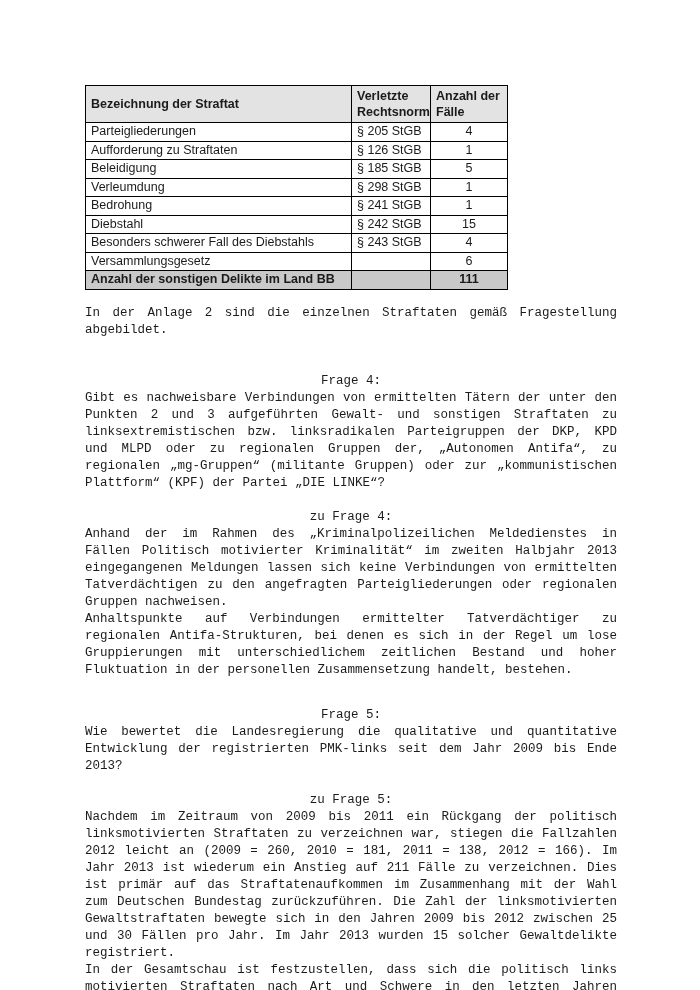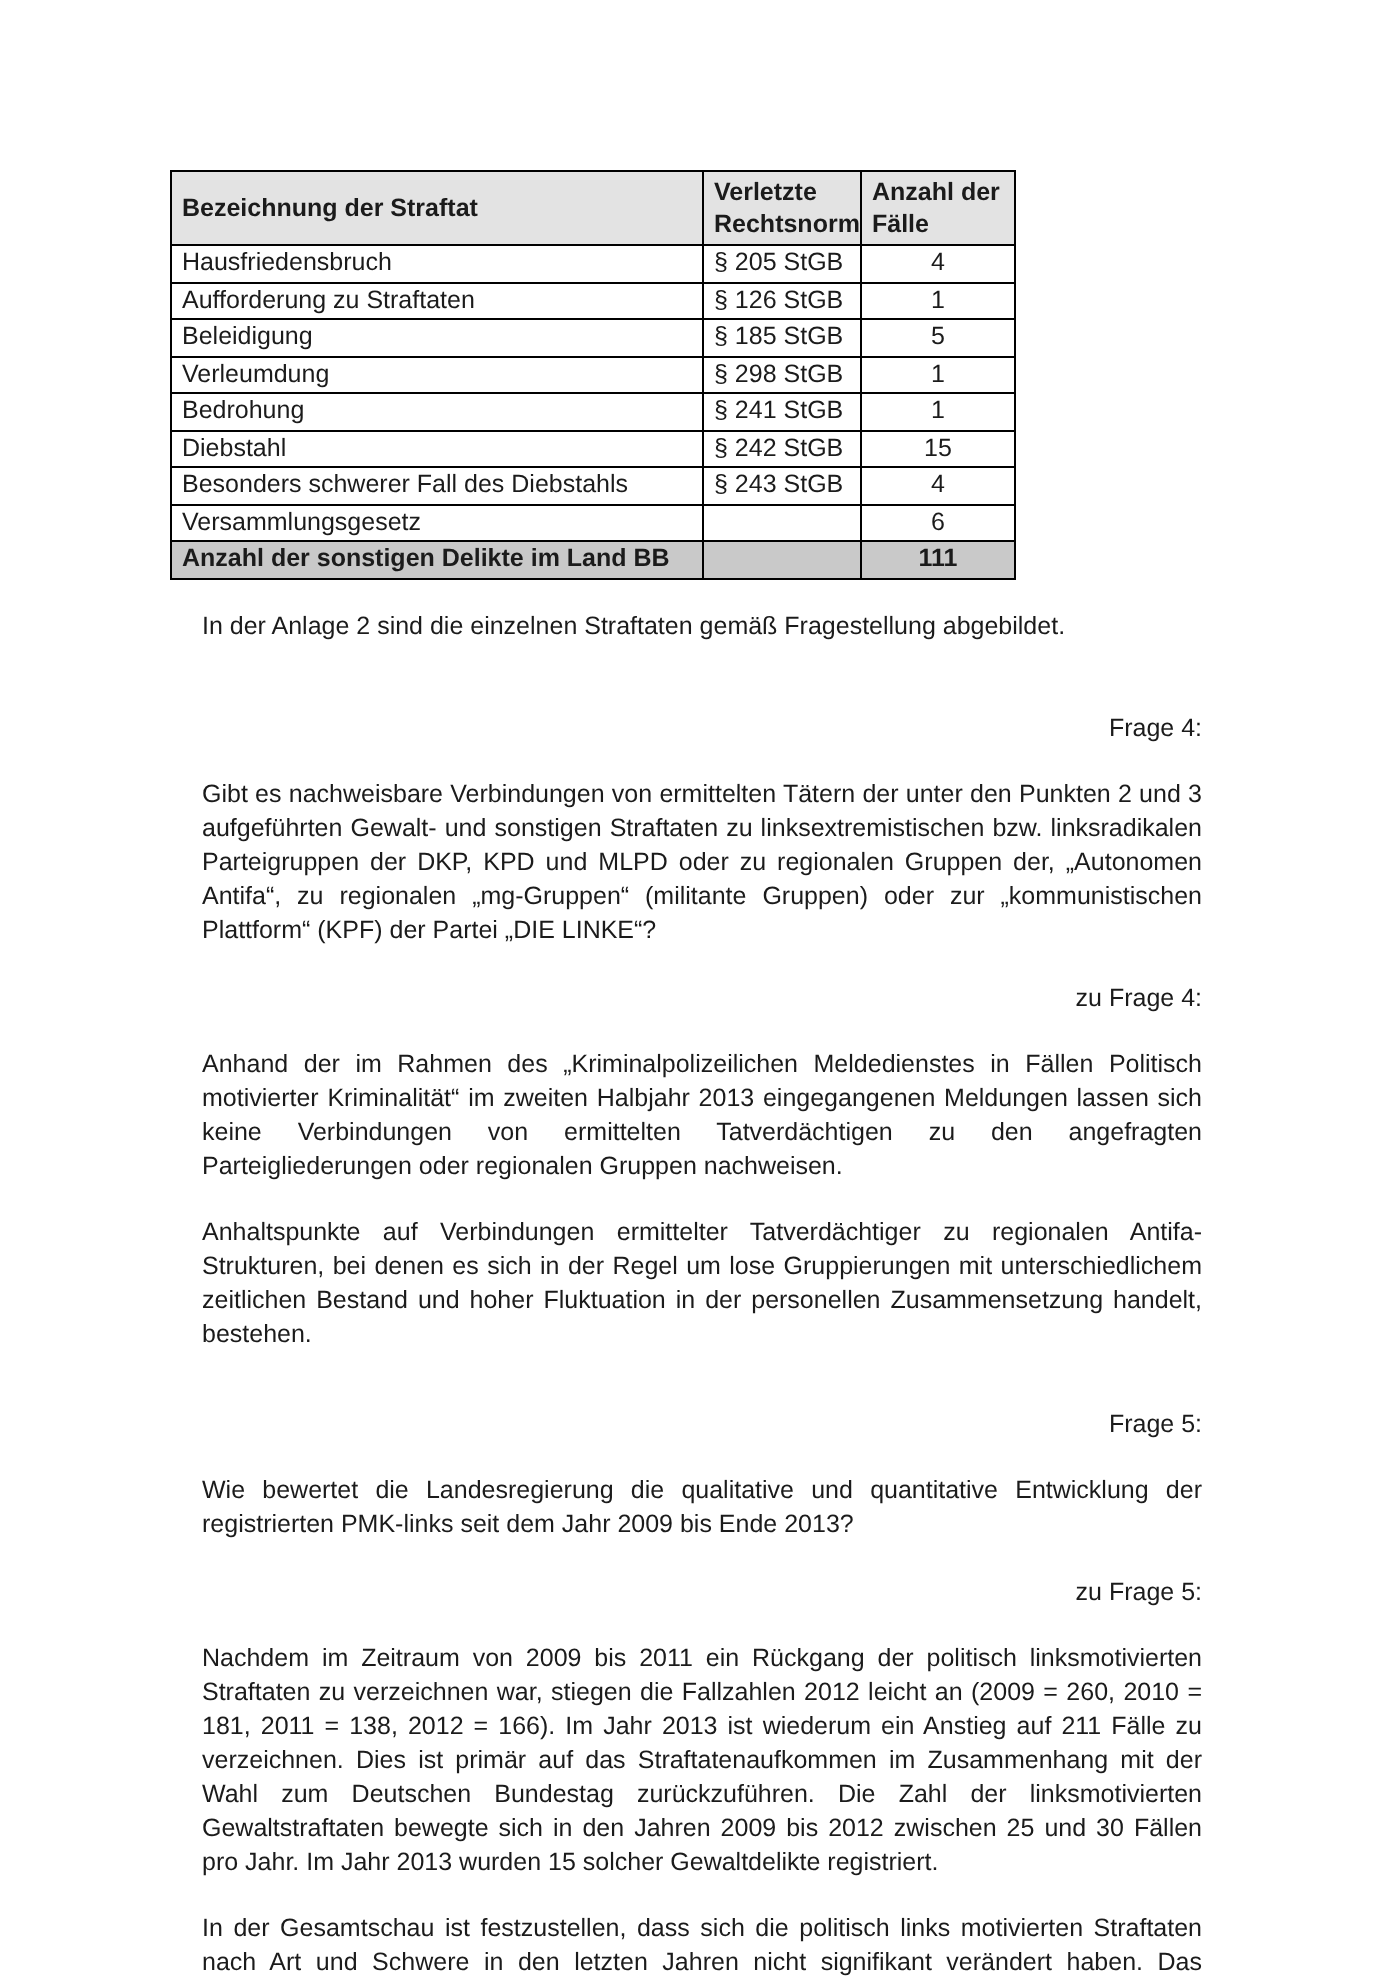--- a/index.html
+++ b/index.html
@@ -44,26 +44,27 @@
   .col-norm    { width: 79px;  }
   .col-count   { width: 77px; margin-left: 21px;  }
   td.count { text-align: center; }
   tr.total-row td {
     background: var(--total_bg, #c9c9c9);
     font-weight: bold;
   }
 
   
   p {
-    margin: 16px;
+    margin: 0;
     font-size: 12.5px;
     line-height: 17px;
     text-align: justify;
+    font-family: Liberation Mono, monospace;
   }
-  p.label { text-align: right; }
+  p.label { text-align: center; }
   .mt-intro { margin-top: 15px; }
   .mt-2line { margin-top: 34px; }
   .mt-1line { margin-top: 17px; }
   .mt-f5    { margin-top: 28px; }
   .page-number {
     text-align: right;
     margin-top: 2px;
   }
 </style>
 </head>
@@ -74,21 +75,21 @@
   <table class="offense-table">
     <thead>
       <tr>
         <th class="col-offense">Bezeichnung der Straftat</th>
         <th class="col-norm">Verletzte Rechtsnorm</th>
         <th class="col-count">Anzahl der Fälle</th>
       </tr>
     </thead>
     <tbody>
       <tr>
-        <td>Hausfriedensbruch</td>
+        <td>Parteigliederungen</td>
         <td>§ 205 StGB</td>
         <td class="count">4</td>
       </tr>
       <tr>
         <td>Aufforderung zu Straftaten</td>
         <td>§ 126 StGB</td>
         <td class="count">1</td>
       </tr>
       <tr>
         <td>Beleidigung</td>

